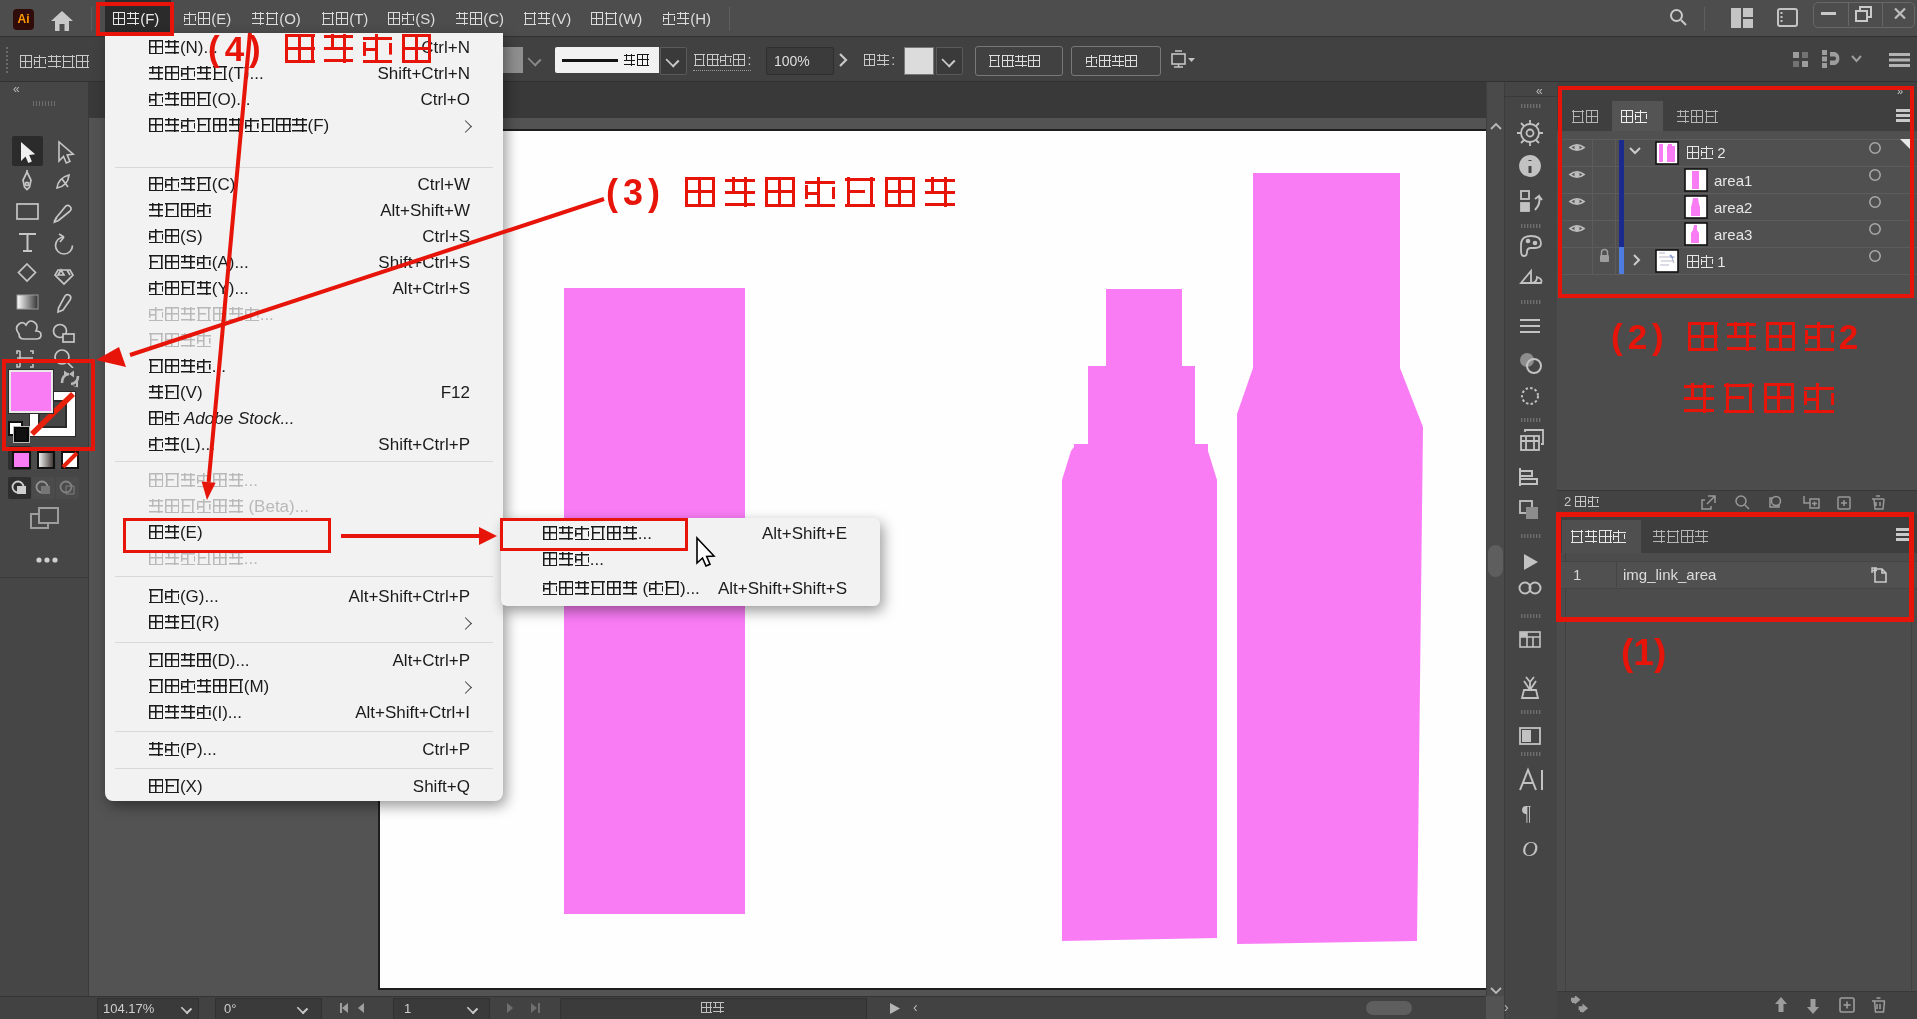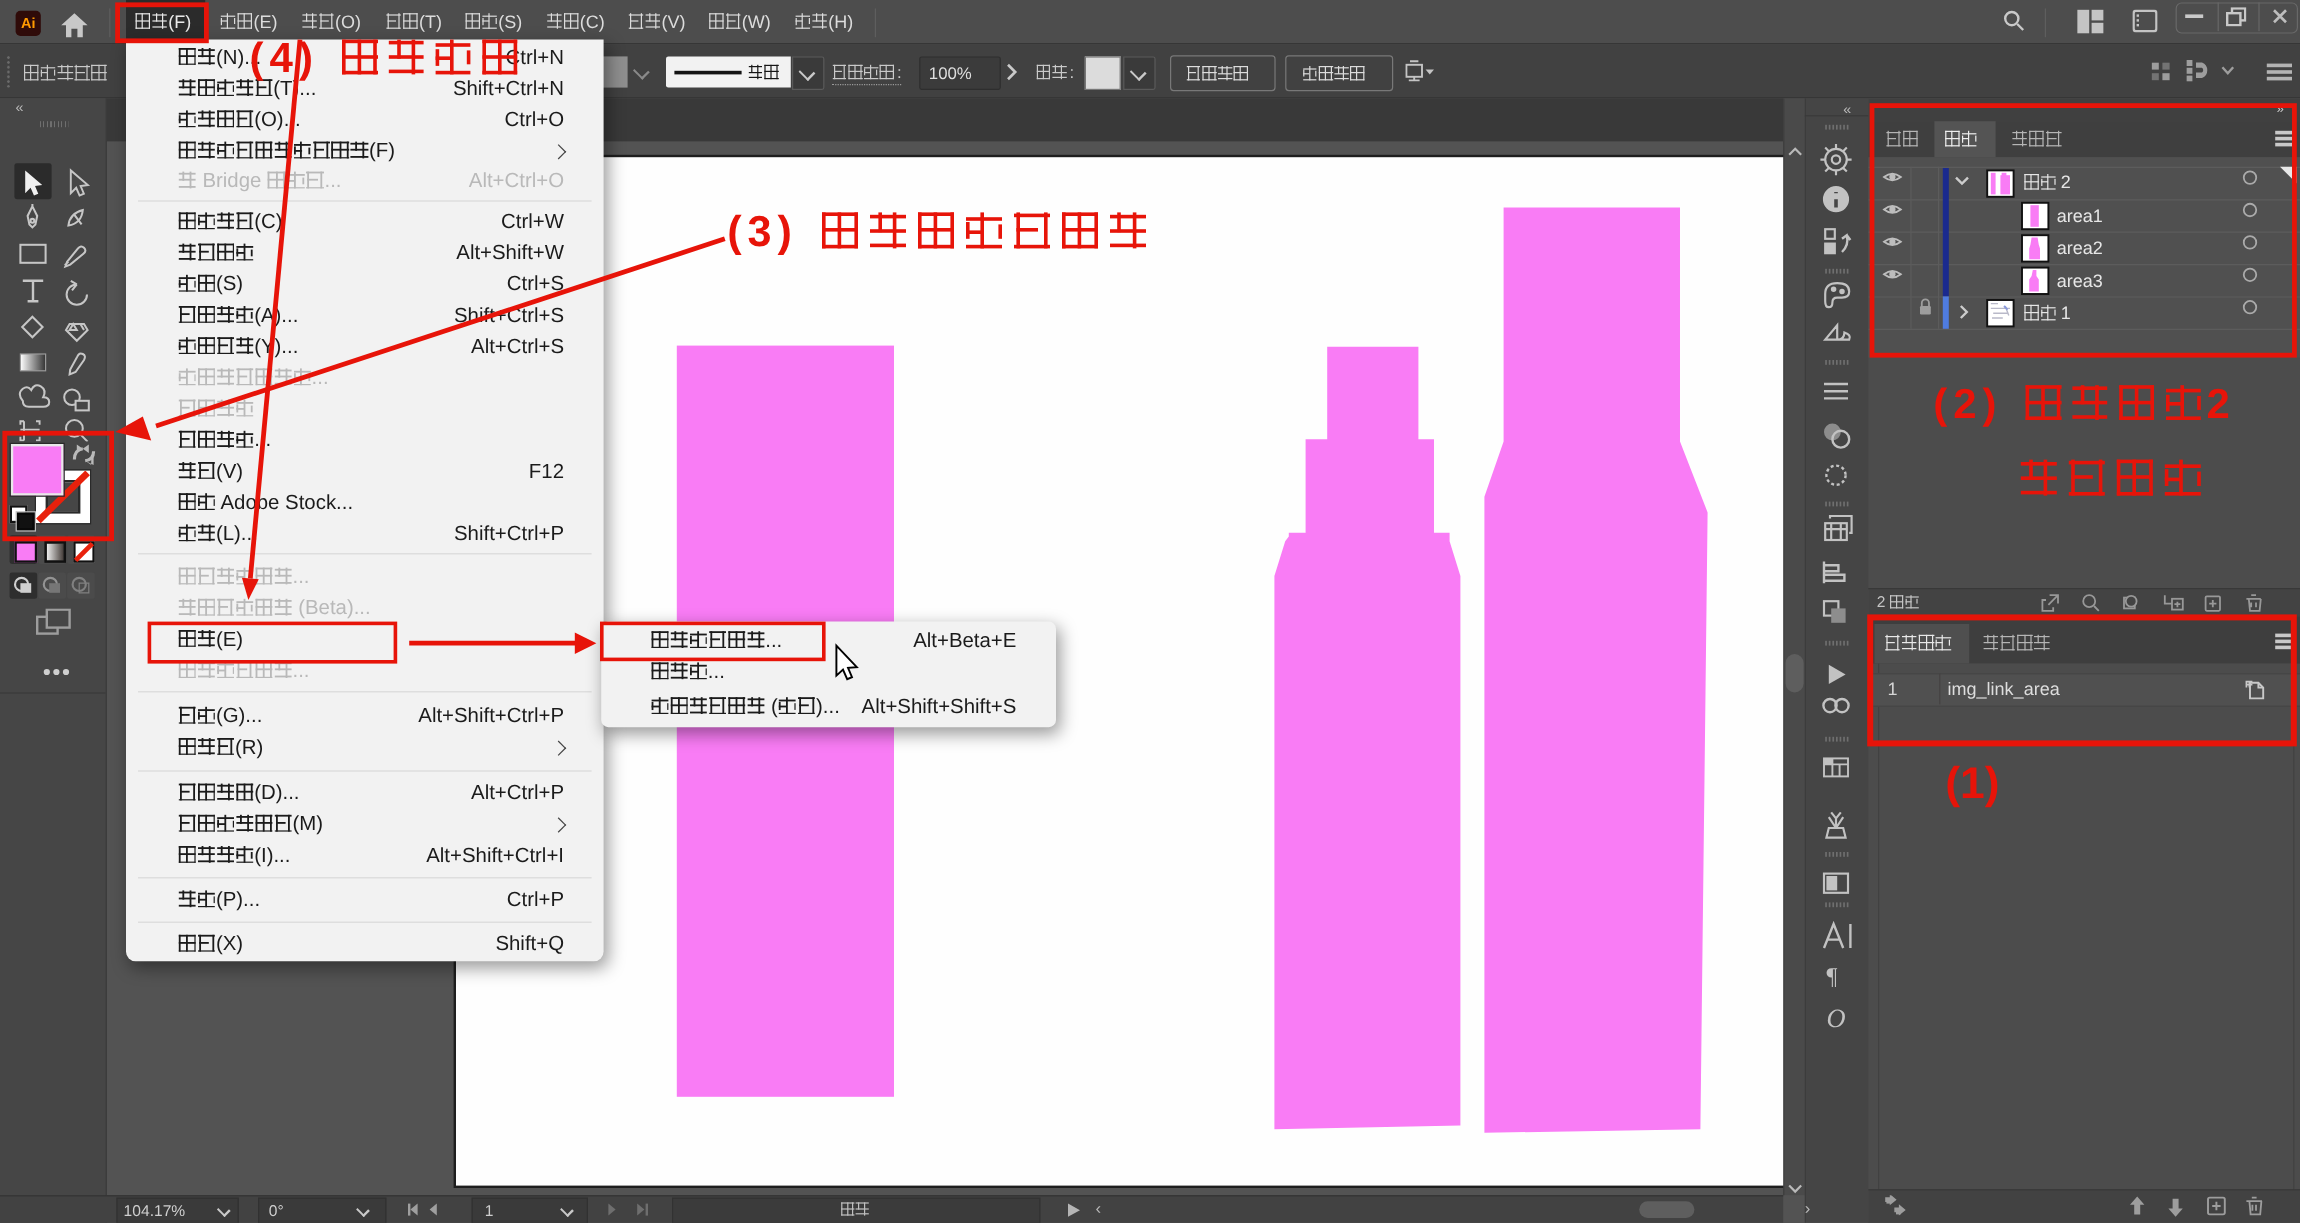--- a/index.html
+++ b/index.html
@@ -486,24 +486,20 @@
         <span class="sc">Shift+Ctrl+N</span>
       </div>
 <div class="menu-item" style="top:54px;">
         <span class="lab"><i class="gc"></i><i class="gb"></i><i class="ga"></i><i class="gd"></i>(O)...</span>
         <span class="sc">Ctrl+O</span>
       </div>
 <div class="menu-item" style="top:80px;">
         <span class="lab"><i class="ga"></i><i class="gb"></i><i class="gc"></i><i class="gd"></i><i class="ga"></i><i class="gb"></i><i class="gc"></i><i class="gd"></i><i class="ga"></i><i class="gb"></i>(F)</span>
         <span class="subarr" style="top:9px;"></span>
       </div>
-<div class="menu-item dis" style="top:105px;">
-        <span class="lab"><i class="gb"></i> Bridge <i class="ga"></i><i class="gc"></i><i class="gd"></i>...</span>
-        <span class="sc">Alt+Ctrl+O</span>
-      </div>
 <div class="msep" style="top:134px;"></div>
 <div class="menu-item" style="top:139px;">
         <span class="lab"><i class="ga"></i><i class="gc"></i><i class="gb"></i><i class="gd"></i>(C)</span>
         <span class="sc">Ctrl+W</span>
       </div>
 <div class="menu-item" style="top:165px;">
         <span class="lab"><i class="gb"></i><i class="gd"></i><i class="ga"></i><i class="gc"></i></span>
         <span class="sc">Alt+Shift+W</span>
       </div>
 <div class="menu-item" style="top:191px;">
@@ -524,21 +520,21 @@
 <div class="menu-item dis" style="top:295px;">
         <span class="lab"><i class="gd"></i><i class="ga"></i><i class="gb"></i><i class="gc"></i></span>
       </div>
 <div class="menu-item" style="top:321px;">
         <span class="lab"><i class="gd"></i><i class="ga"></i><i class="gb"></i><i class="gc"></i>...</span>
       </div>
 <div class="menu-item" style="top:347px;">
         <span class="lab"><i class="gb"></i><i class="gd"></i>(V)</span>
         <span class="sc">F12</span>
       </div>
-<div class="menu-item" style="top:373px;">
+<div class="menu-item" style="top:373px;font-style:italic;">
         <span class="lab"><i class="ga"></i><i class="gc"></i> Adobe Stock...</span>
       </div>
 <div class="menu-item" style="top:399px;">
         <span class="lab"><i class="gc"></i><i class="gb"></i>(L)...</span>
         <span class="sc">Shift+Ctrl+P</span>
       </div>
 <div class="msep" style="top:428px;"></div>
 <div class="menu-item dis" style="top:435px;">
         <span class="lab"><i class="ga"></i><i class="gd"></i><i class="gb"></i><i class="gc"></i><i class="ga"></i><i class="gb"></i>...</span>
       </div>
@@ -581,21 +577,21 @@
 <div class="msep" style="top:735px;"></div>
 <div class="menu-item" style="top:741px;">
         <span class="lab"><i class="ga"></i><i class="gd"></i>(X)</span>
         <span class="sc">Shift+Q</span>
       </div>
 </div>
 
 <div class="ab" style="left:501px;top:518px;width:379px;height:88px;background:#f2f2f2;border-radius:6px;box-shadow:3px 5px 14px rgba(0,0,0,.4);z-index:41;">
 <div class="menu-item" style="top:3px;">
         <span class="lab" style="left:41px;"><i class="ga"></i><i class="gb"></i><i class="gc"></i><i class="gd"></i><i class="ga"></i><i class="gb"></i>...</span>
-        <span class="sc">Alt+Beta+E</span>
+        <span class="sc">Alt+Shift+E</span>
       </div>
 <div class="menu-item" style="top:29px;">
         <span class="lab" style="left:41px;"><i class="ga"></i><i class="gb"></i><i class="gc"></i>...</span>
       </div>
 <div class="menu-item" style="top:58px;">
         <span class="lab" style="left:41px;"><i class="gc"></i><i class="ga"></i><i class="gb"></i><i class="gd"></i><i class="ga"></i><i class="gb"></i> (<i class="gc"></i><i class="gd"></i>)...</span>
         <span class="sc">Alt+Shift+Shift+S</span>
       </div>
 </div>
 

